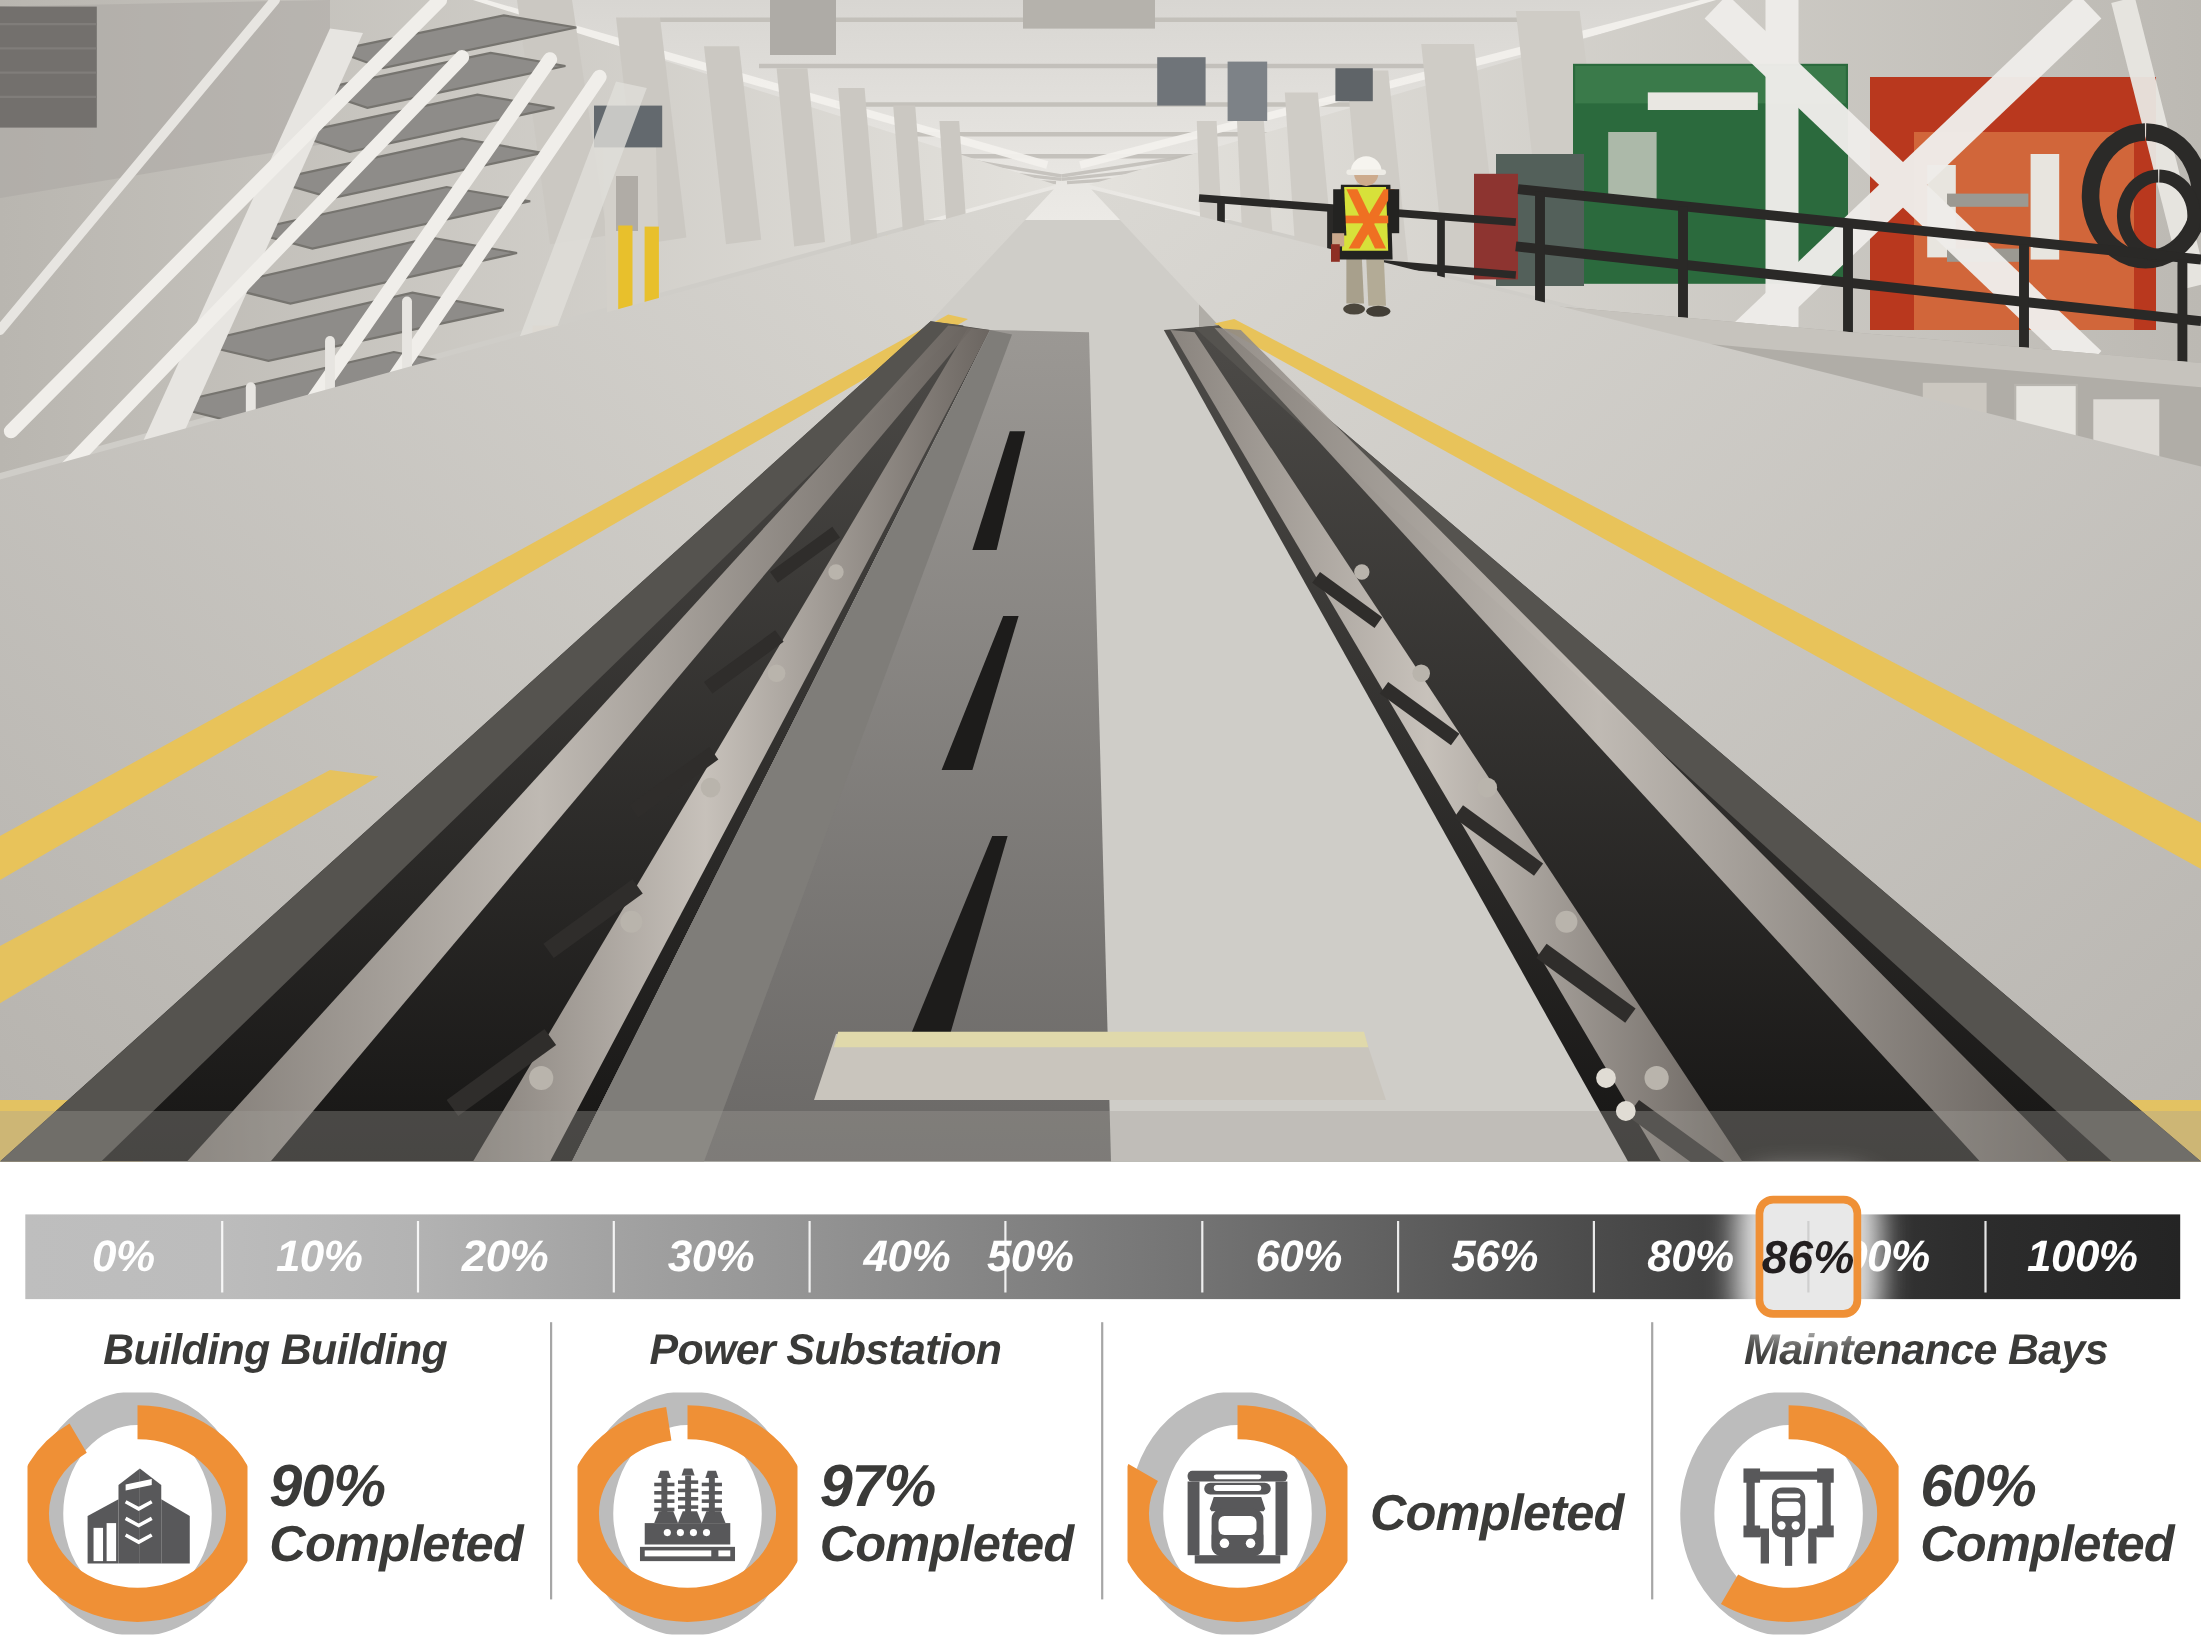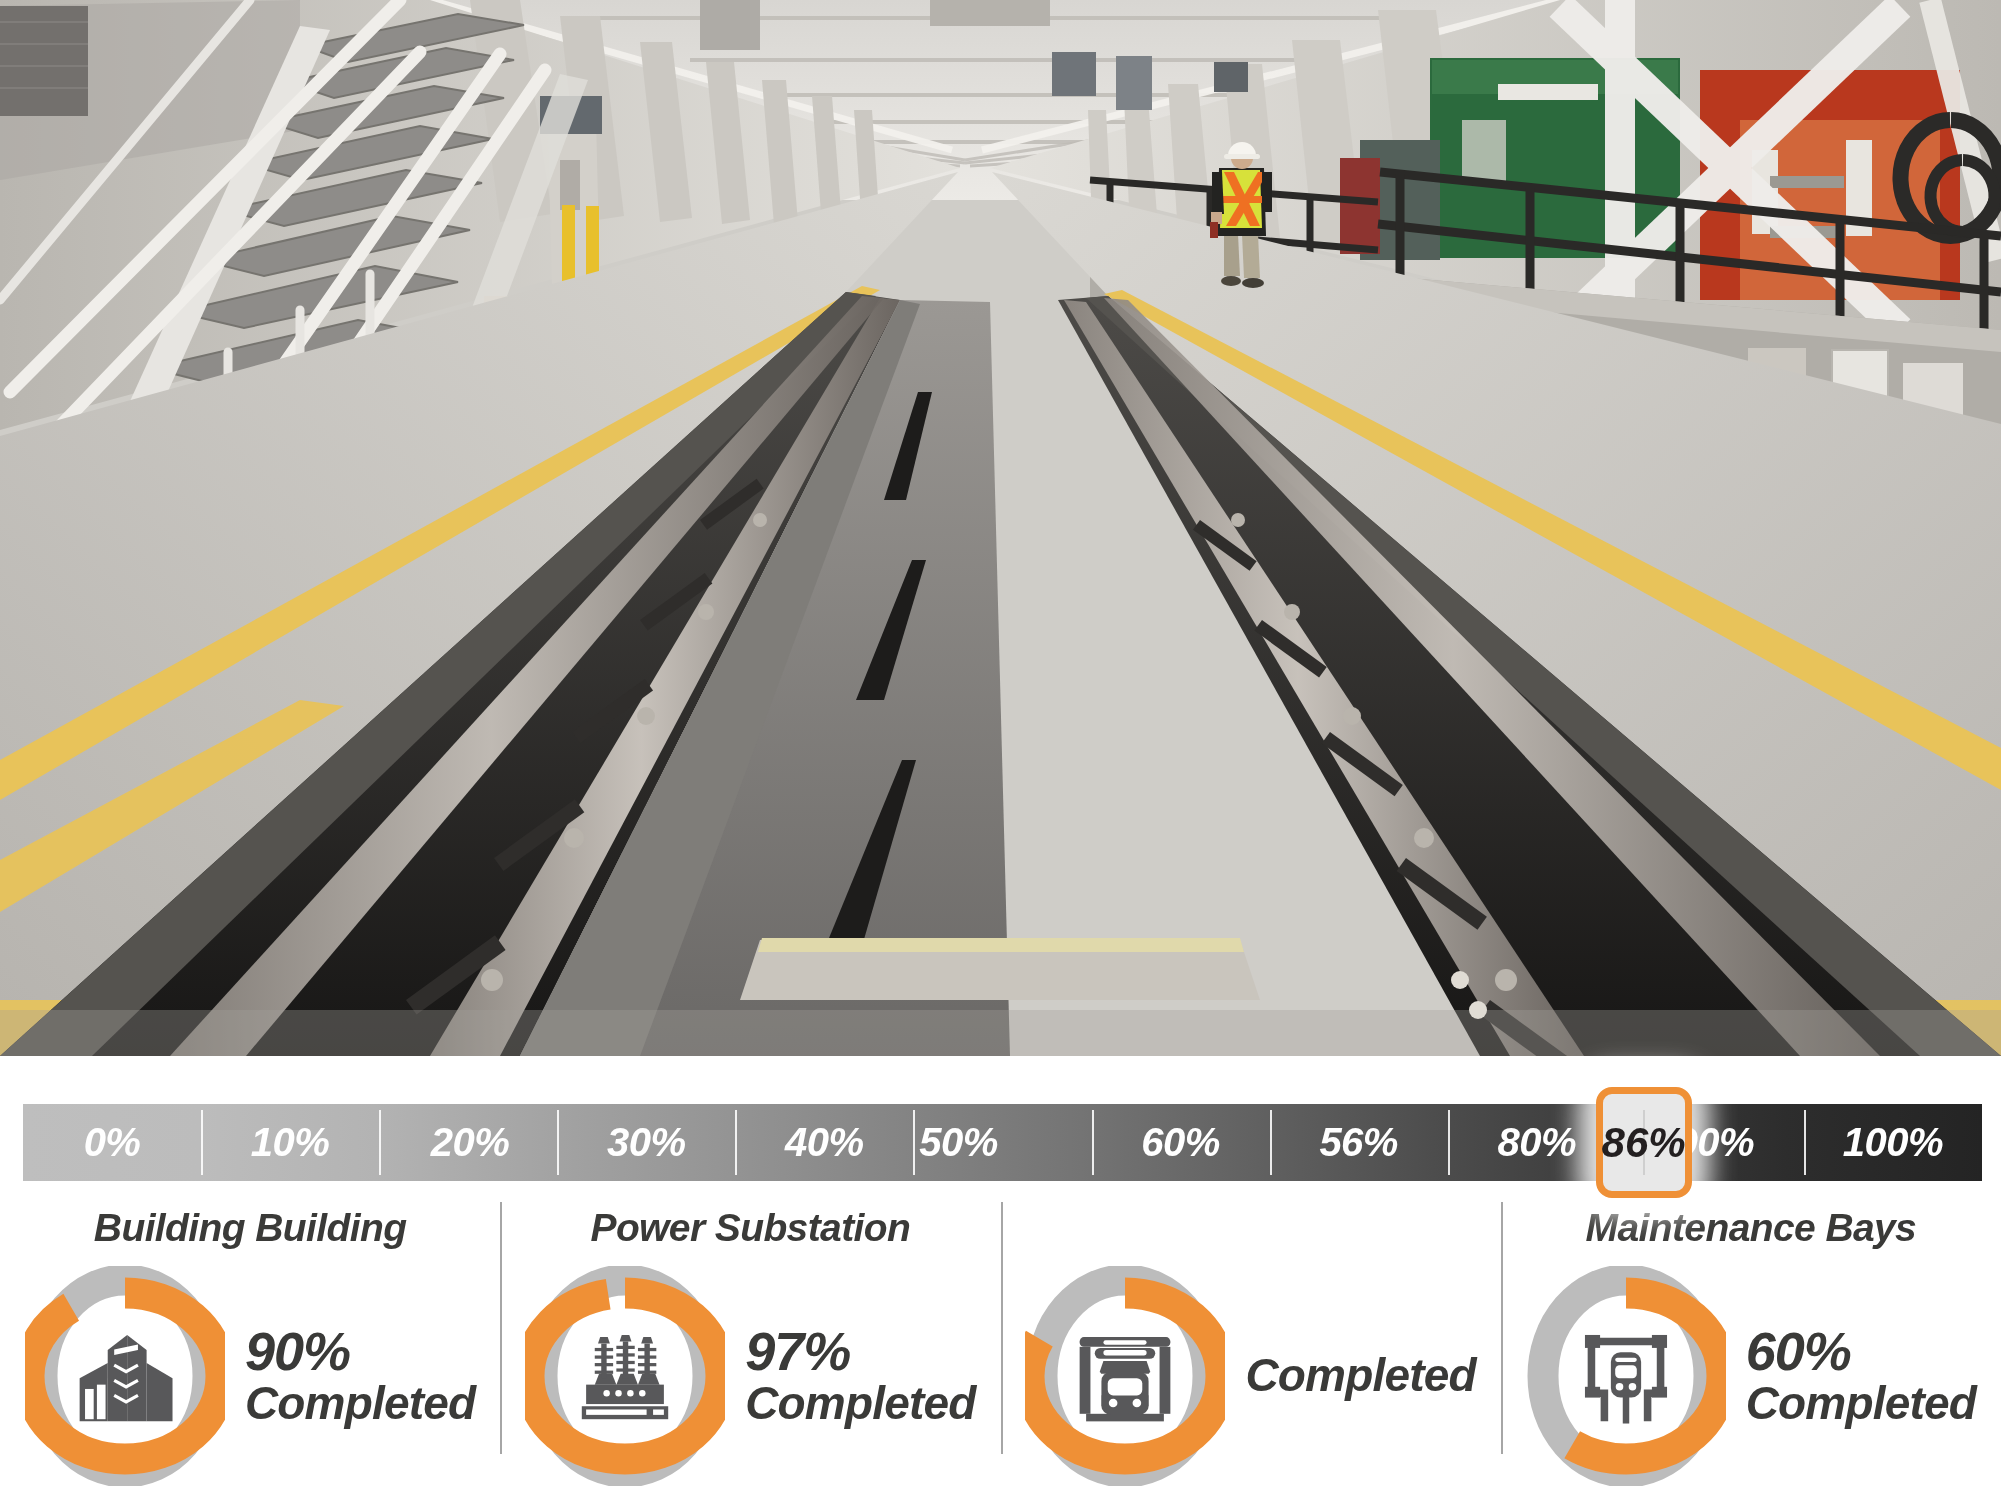--- a/index.html
+++ b/index.html
@@ -542,24 +542,24 @@
         <div class="tick" style="left: 890.455px;"></div>
         <div class="tick" style="left: 1068.55px;"></div>
         <div class="tick" style="left: 1246.64px;"></div>
         <div class="tick" style="left: 1424.73px;"></div>
         <div class="tick" style="left: 1602.82px;"></div>
         <div class="tick" style="left: 1780.91px;"></div>
       </div>
     <div id="scale-labels">
         <div class="scale-label" style="left: 0px; width: 178.091px;">0%</div>
         <div class="scale-label" style="left: 178.091px; width: 178.091px;">10%</div>
-        <div class="scale-label" style="left: 358px; width: 178.091px;">20%</div>
+        <div class="scale-label" style="left: 347px; width: 178.091px;">20%</div>
         <div class="scale-label" style="left: 534.273px; width: 178.091px;">30%</div>
         <div class="scale-label" style="left: 712.364px; width: 178.091px;">40%</div>
-        <div class="scale-label" style="left: 860px; width: 151px; border-radius: 15px;">50%</div>
+        <div class="scale-label" style="left: 838px; width: 151px; border-radius: 15px;">50%</div>
         <div class="scale-label" style="left: 1068.55px; width: 178.091px;">60%</div>
         <div class="scale-label" style="left: 1246.64px; width: 178.091px;">56%</div>
         <div class="scale-label" style="left: 1424.73px; width: 178.091px;">80%</div>
         <div class="scale-label" style="left: 1602.82px; width: 178.091px;">90%</div>
         <div class="scale-label" style="left: 1780.91px; width: 178.091px;">100%</div>
       </div>
 
     <div id="scale-marker" class="marker" style="left: 1572.63px;">
       <div class="marker-tick"></div>
     </div>

